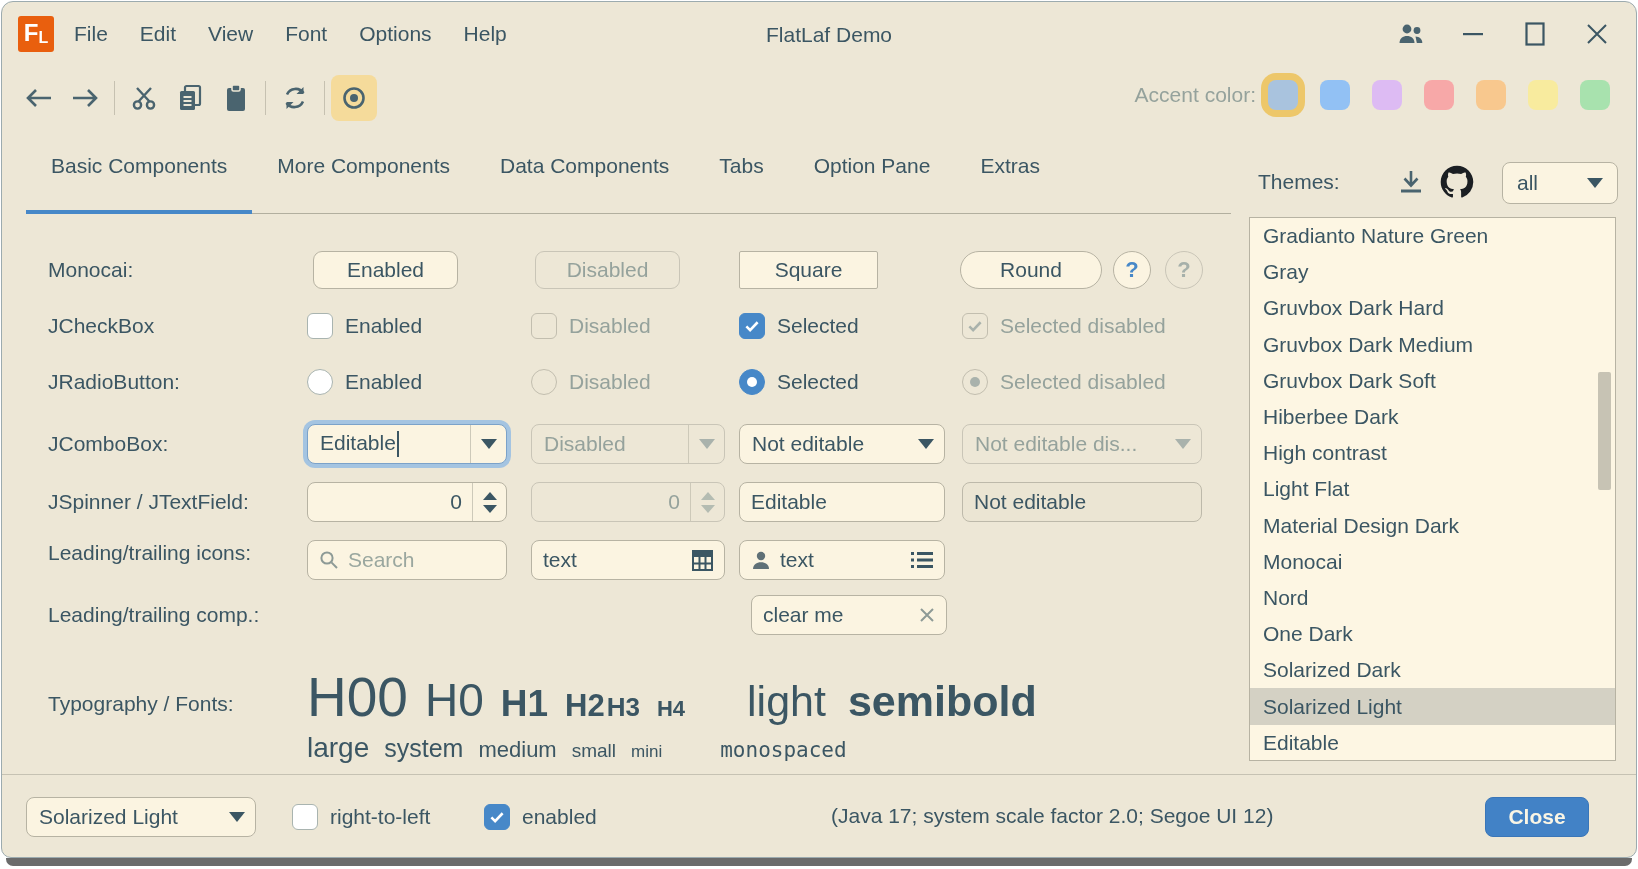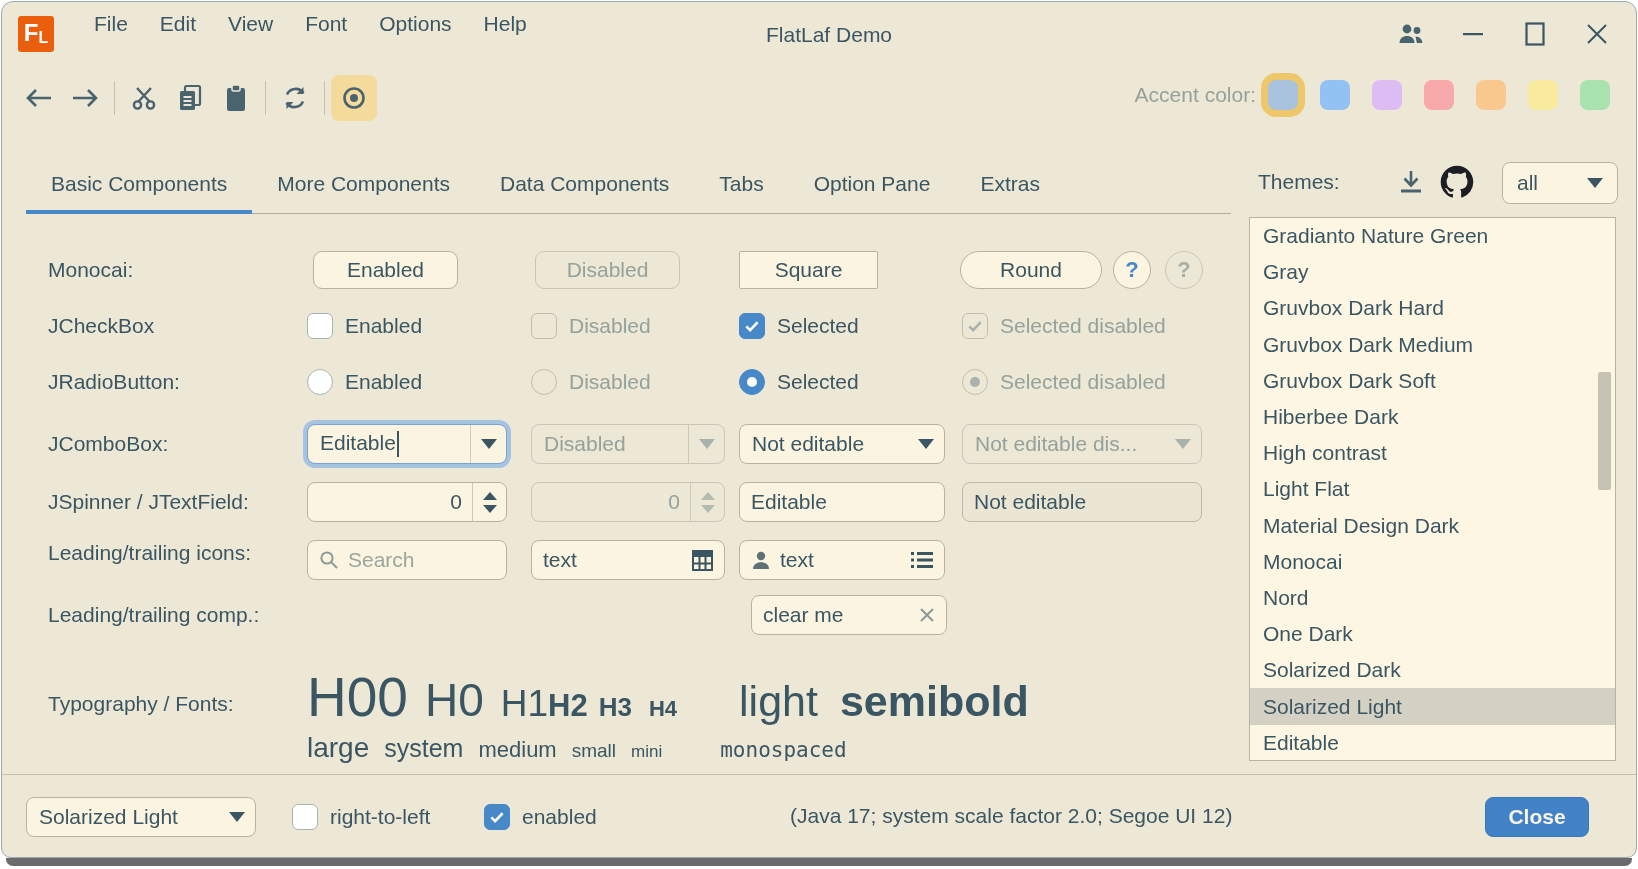--- a/index.html
+++ b/index.html
@@ -10,38 +10,38 @@
   *{box-sizing:border-box;margin:0;padding:0}
   body{width:1638px;height:869px;background:#fff;font-family:"Liberation Sans",sans-serif;color:var(--text);position:relative;overflow:hidden}
   .window{position:absolute;left:1px;top:1px;width:1636px;height:857px;background:var(--bg);
     border:1px solid #9cabaf;border-radius:12px 12px 10px 10px;overflow:hidden;font-size:21px}
   .bottom-shadow{position:absolute;left:6px;top:858px;width:1626px;height:8px;background:#6b6b6b;border-radius:0 0 7px 7px}
   .abs{position:absolute}
   
   .logo{position:absolute;left:16px;top:14px;width:36px;height:36px;background:#e95f0e;border-radius:3px;
     color:#fff;display:flex;align-items:flex-start;justify-content:center;font-weight:bold}
   .logo .f{font-size:24px;line-height:34px}.logo .l{font-size:16px;line-height:44px}
-  .menubar{position:absolute;left:76px;top:0;height:64px;display:flex;align-items:flex-start}
+  .menubar{position:absolute;left:56px;top:0;height:64px;display:flex;align-items:center}
   .menu-item{padding:0 16px;height:44px;display:flex;align-items:center;cursor:default}
   .win-title{position:absolute;left:764px;top:21px;color:var(--text)}
   .winbtns{position:absolute;right:8px;top:0;height:64px;display:flex;align-items:center}
   .winbtn{width:62px;height:64px;display:flex;align-items:center;justify-content:center}
   
   .toolbar{position:absolute;left:14px;top:66px;height:60px;display:flex;align-items:center}
   .tbtn{width:46px;height:46px;border-radius:8px;display:flex;align-items:center;justify-content:center}
   .tbtn.toggled{background:var(--eye)}
   .tsep{width:1px;height:34px;background:#c6c1b1;margin:0 6px}
   .accent-bar{position:absolute;right:26px;top:78px;display:flex;align-items:center}
   .accent-label{color:var(--muted);margin-right:12px}
   .accents{display:flex;align-items:center;gap:22px}
   .swatch{width:30px;height:30px;border-radius:8px}
   .swatch.selected{box-shadow:0 0 0 7px var(--ring)}
   
   .tabbar{position:absolute;left:24px;top:152px;width:1205px;height:60px;display:flex;border-bottom:1px solid #b2af9f}
-  .tab{padding:0 25px;display:flex;align-items:center;position:relative;cursor:default}
+  .tab{padding:0 25px;display:flex;align-items:flex-start;position:relative;cursor:default}
   .tab.selected::after{content:"";position:absolute;left:0;right:0;bottom:-1px;height:4px;background:var(--blue)}
   
   .themes-label{position:absolute;left:1256px;top:168px}
   .icon-btn{position:absolute;width:38px;height:38px;display:flex;align-items:center;justify-content:center}
   .all-combo{position:absolute;left:1500px;top:160px;width:116px;height:42px;background:var(--panel);
     border:1px solid var(--border);border-radius:8px;display:flex;align-items:center;padding:0 14px}
   .theme-list{position:absolute;left:1247px;top:215px;width:367px;height:544px;background:var(--list);
     border:1px solid var(--border);overflow:hidden}
   .theme-item{height:36.2px;display:flex;align-items:center;padding-left:13px}
   .theme-item.selected{background:var(--sel)}
@@ -435,22 +435,22 @@
       <span class="grow"></span>
     <svg width="16" height="16" viewBox="0 0 16 16">
       <path d="M2 2 L14 14 M14 2 L2 14" stroke="#8d9a96" stroke-width="2" fill="none"></path>
     </svg>
   </div>
 
   <span class="lbl" style="top:689px">Typography / Fonts:</span>
   <div class="typo-big">
     <span style="font-size:55px;font-weight:300;margin-right:17px">H00</span>
     <span style="font-size:46px;font-weight:300;margin-right:17px">H0</span>
-    <span style="font-size:37px;font-weight:normal;">H1</span>
-    <span style="font-size:31px;font-weight:bold;margin-right:11px">H2</span>
+    <span style="font-size:37px;font-weight:bold;margin-right:17px">H1</span>
+    <span style="font-size:31px;font-weight:bold;margin-right:2px">H2</span>
     <span style="font-size:26px;font-weight:bold;margin-right:17px">H3</span>
     <span style="font-size:22px;font-weight:bold">H4</span>
     <span style="font-size:43px;font-weight:300;margin-left:62px">light</span>
     <span style="font-size:43px;font-weight:bold;margin-left:22px">semibold</span>
   </div>
   <div class="typo-small">
     <span style="font-size:28px;margin-right:15px">large</span>
     <span style="font-size:25px;margin-right:15px">system</span>
     <span style="font-size:22px;margin-right:15px">medium</span>
     <span style="font-size:19px;margin-right:15px">small</span>
@@ -466,19 +466,19 @@
       </span>
   </div>
   <span class="cb" style="left:290px;top:802px"></span>
   <span class="ctl-label" style="left:328px;top:802px">right-to-left</span>
   <span class="cb checked" style="left:482px;top:802px">
     <svg width="18" height="18" viewBox="0 0 24 24">
         <path d="M4.5 12.5l5 5L19.5 7" stroke="#fff" stroke-width="3.4" fill="none"></path>
       </svg>
   </span>
   <span class="ctl-label" style="left:520px;top:802px">enabled</span>
-  <span class="abs" style="left:788px;top:802px">(Java 17;  system scale factor 2.0; Segoe UI 12)</span>
+  <span class="abs" style="left:829px;top:802px">(Java 17;  system scale factor 2.0; Segoe UI 12)</span>
   <div class="close-btn">
       <span>Close</span>
     </div>
 
 </div>
 <div class="bottom-shadow"></div>
 
 </body></html>

